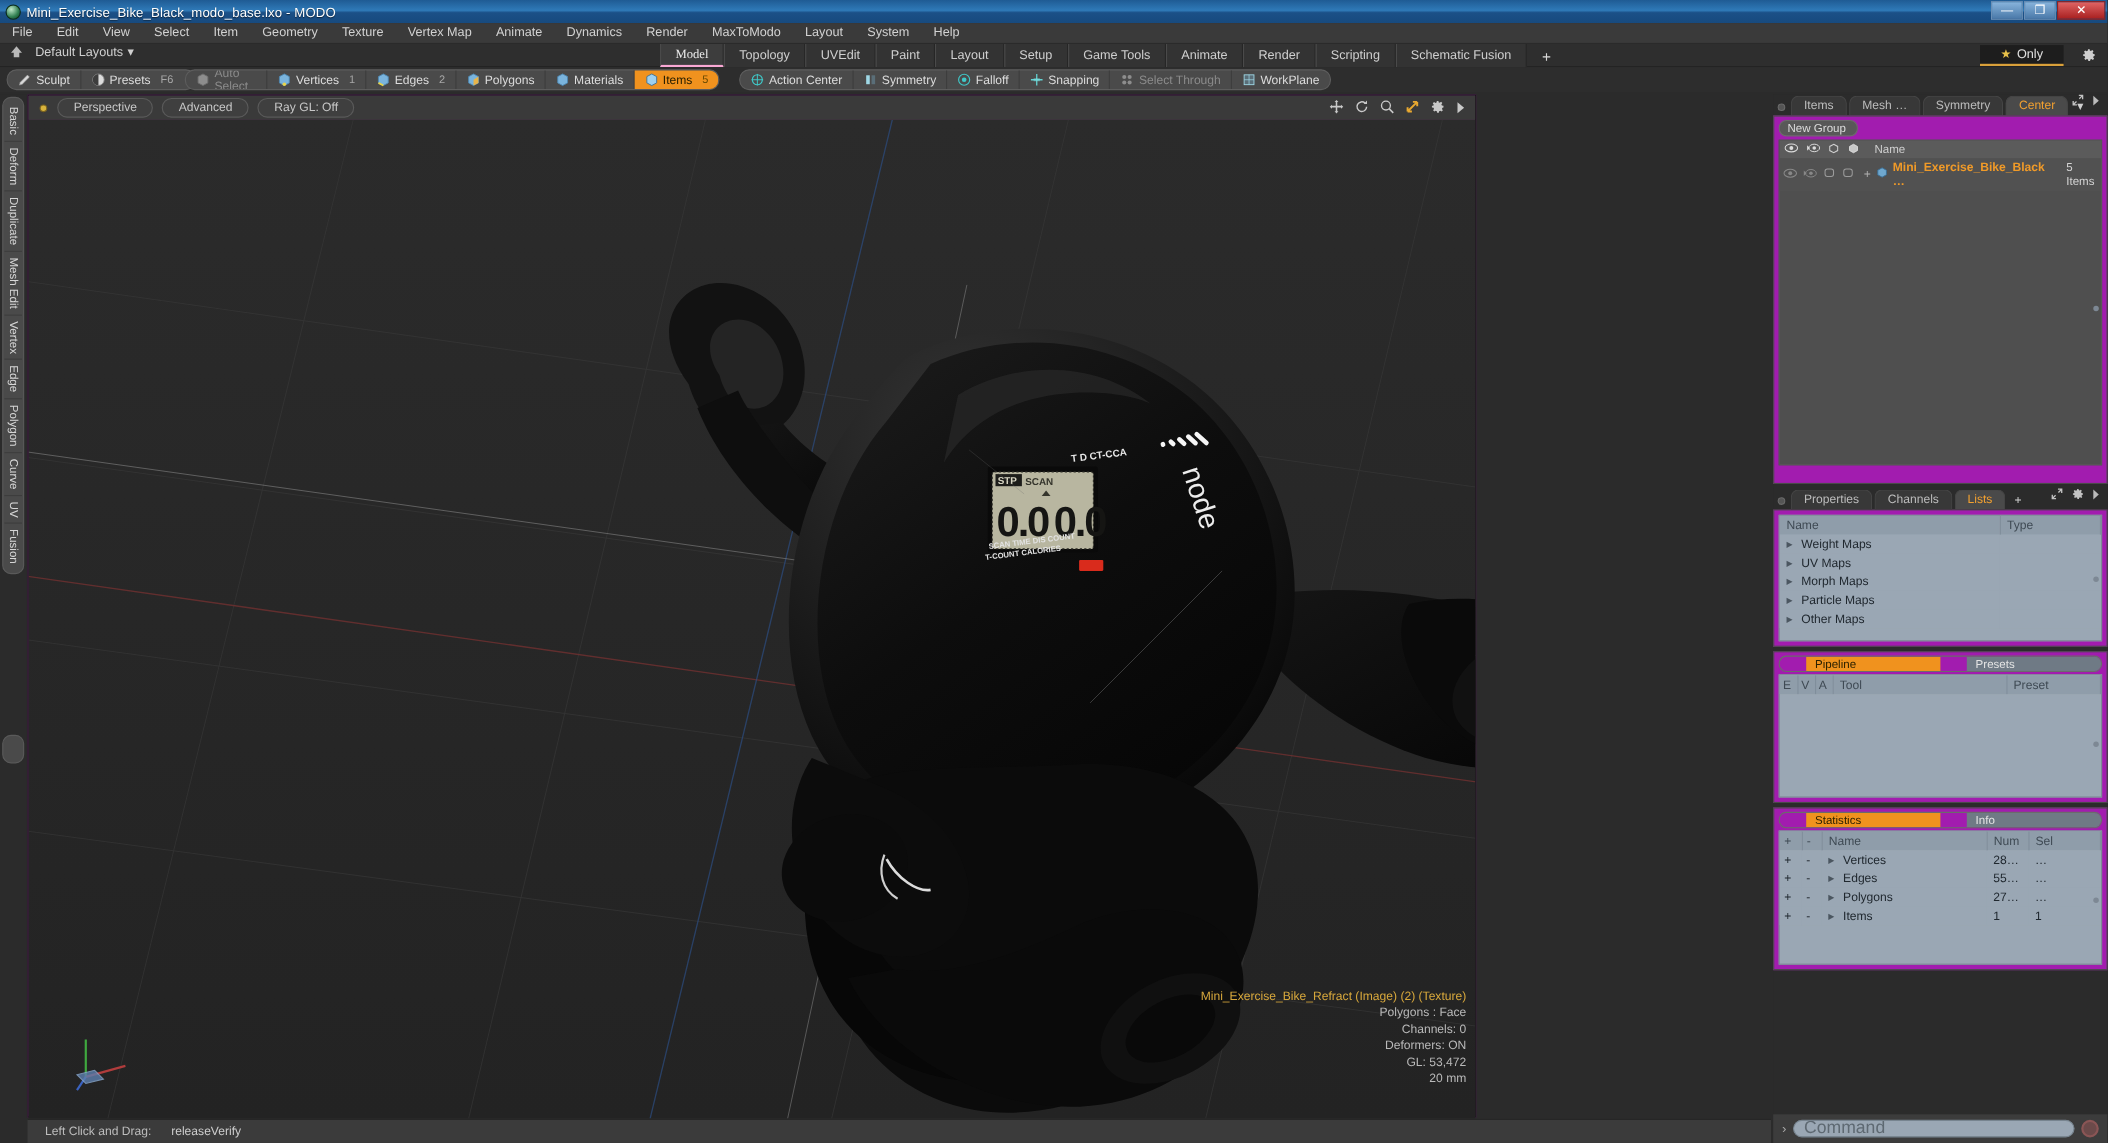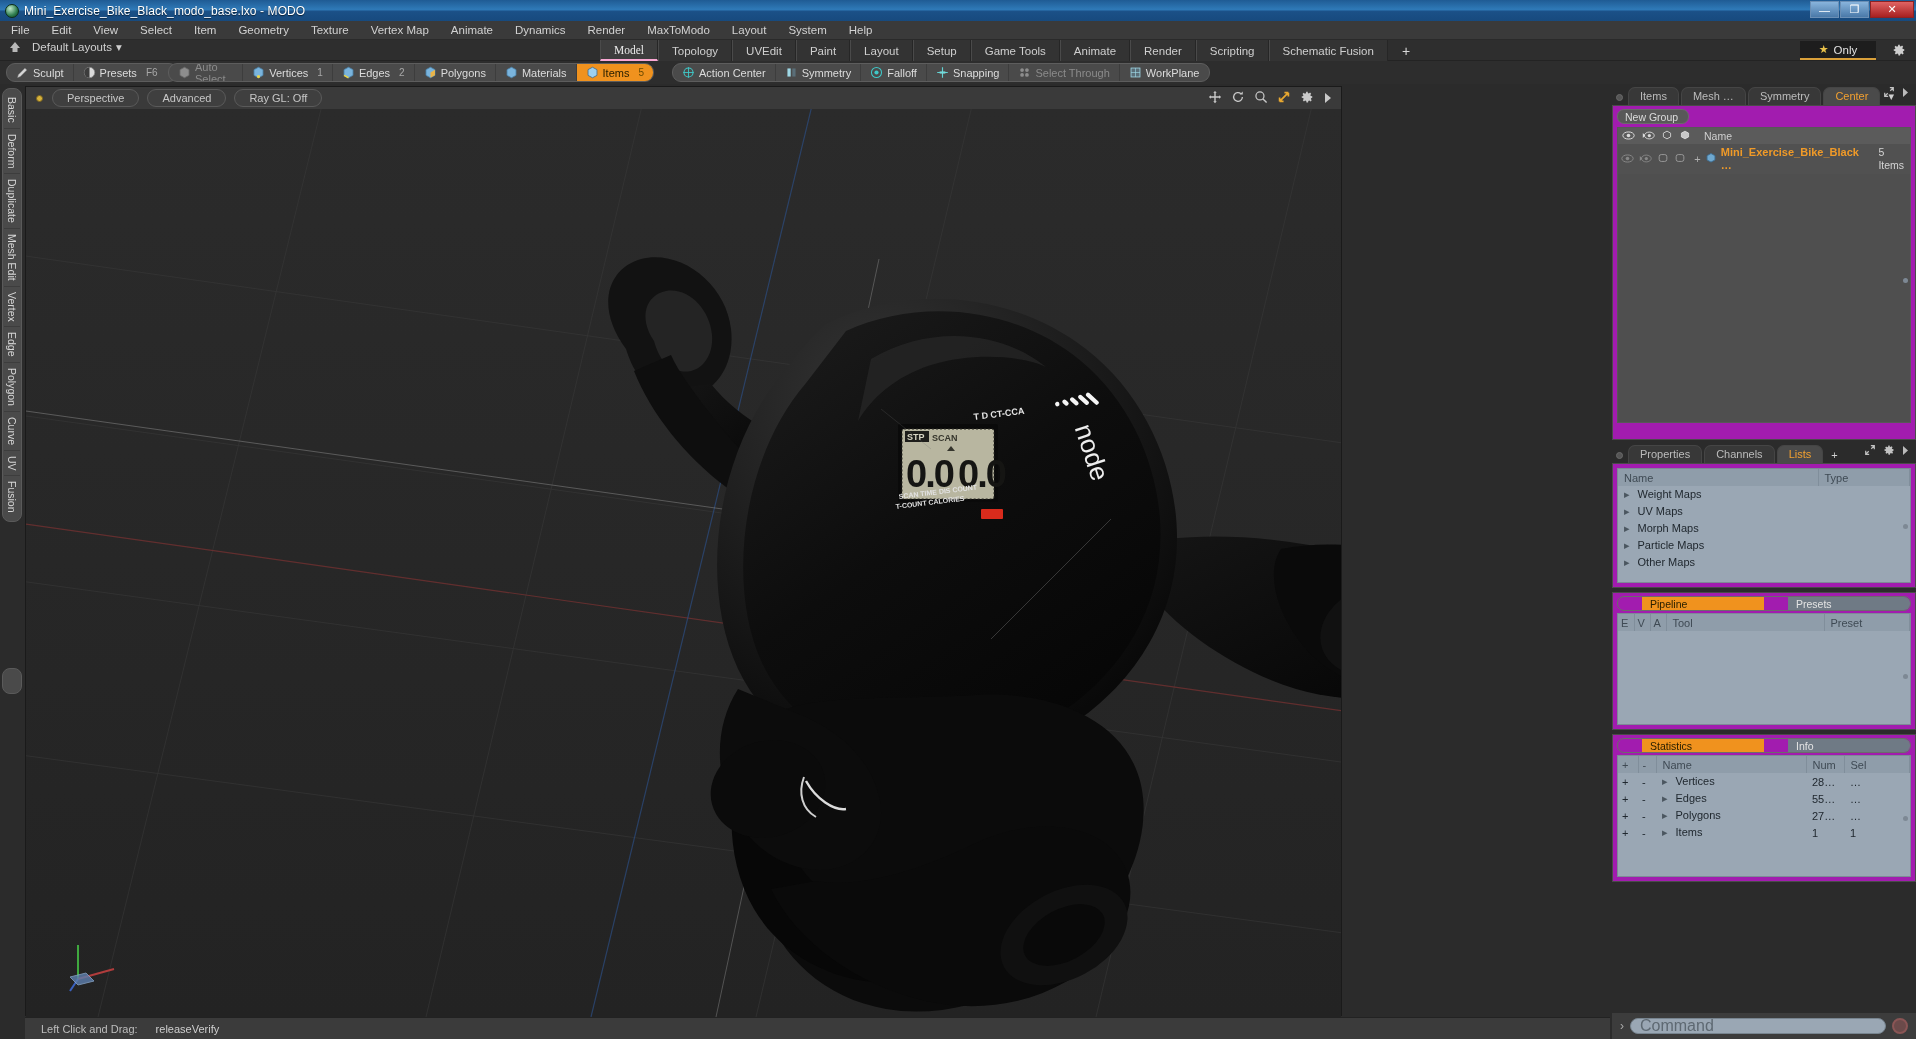--- a/index.html
+++ b/index.html
@@ -629,20 +629,28 @@
 
         <path d="M780 672 C790 690 808 702 820 700" stroke="#dcdcdc" stroke-width="2.4" fill="none"></path>
         <path d="M778 668 C772 684 776 700 790 708" stroke="#cfcfcf" stroke-width="2" fill="none"></path>
 
         <path d="M965 530 L1085 410" stroke="#888" stroke-width="0.8" opacity="0.45"></path>
         <path d="M855 300 L905 340" stroke="#6a6a6a" stroke-width="0.7" opacity="0.35"></path>
       </g>
     </svg>
 
     
+    <div id="vpStats">
+      <div class="t">Mini_Exercise_Bike_Refract (Image) (2) (Texture)</div>
+      <div class="g">Polygons : Face</div>
+      <div class="g">Channels: 0</div>
+      <div class="g">Deformers: ON</div>
+      <div class="g">GL: 53,472</div>
+      <div class="g">20 mm</div>
+    </div>
 
     
     <div id="axisGizmo">
       <svg width="80" height="80" viewBox="0 0 80 80">
         <path d="M30 64 L30 30" stroke="#3fa83f" stroke-width="2"></path>
         <path d="M30 64 L66 54" stroke="#b03c3c" stroke-width="2"></path>
         <path d="M30 64 L22 76" stroke="#3a62c0" stroke-width="2"></path>
         <path d="M22 62 L38 58 L46 66 L30 70 Z" fill="#5d7fae" opacity="0.8" stroke="#8aa9cf"></path>
       </svg>
     </div>

